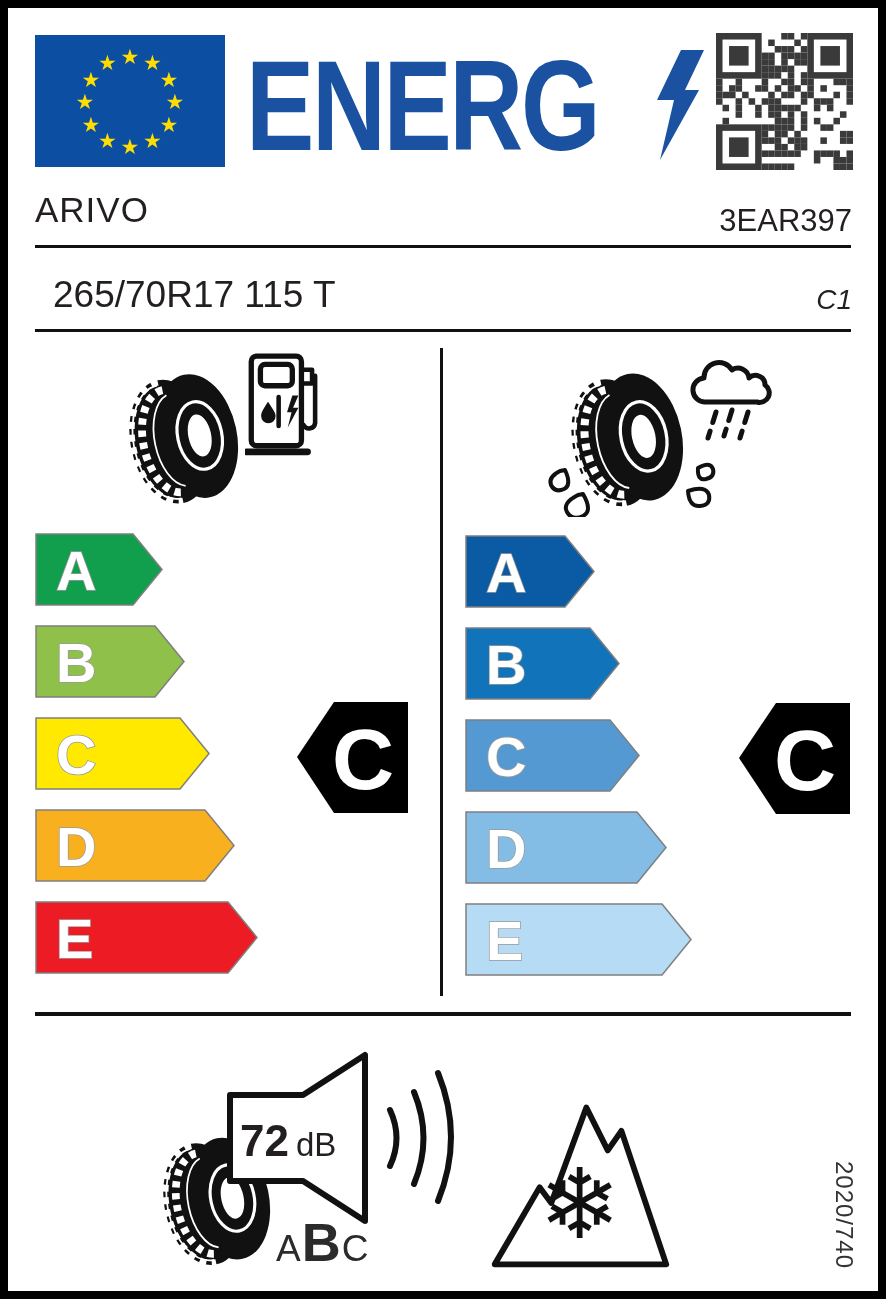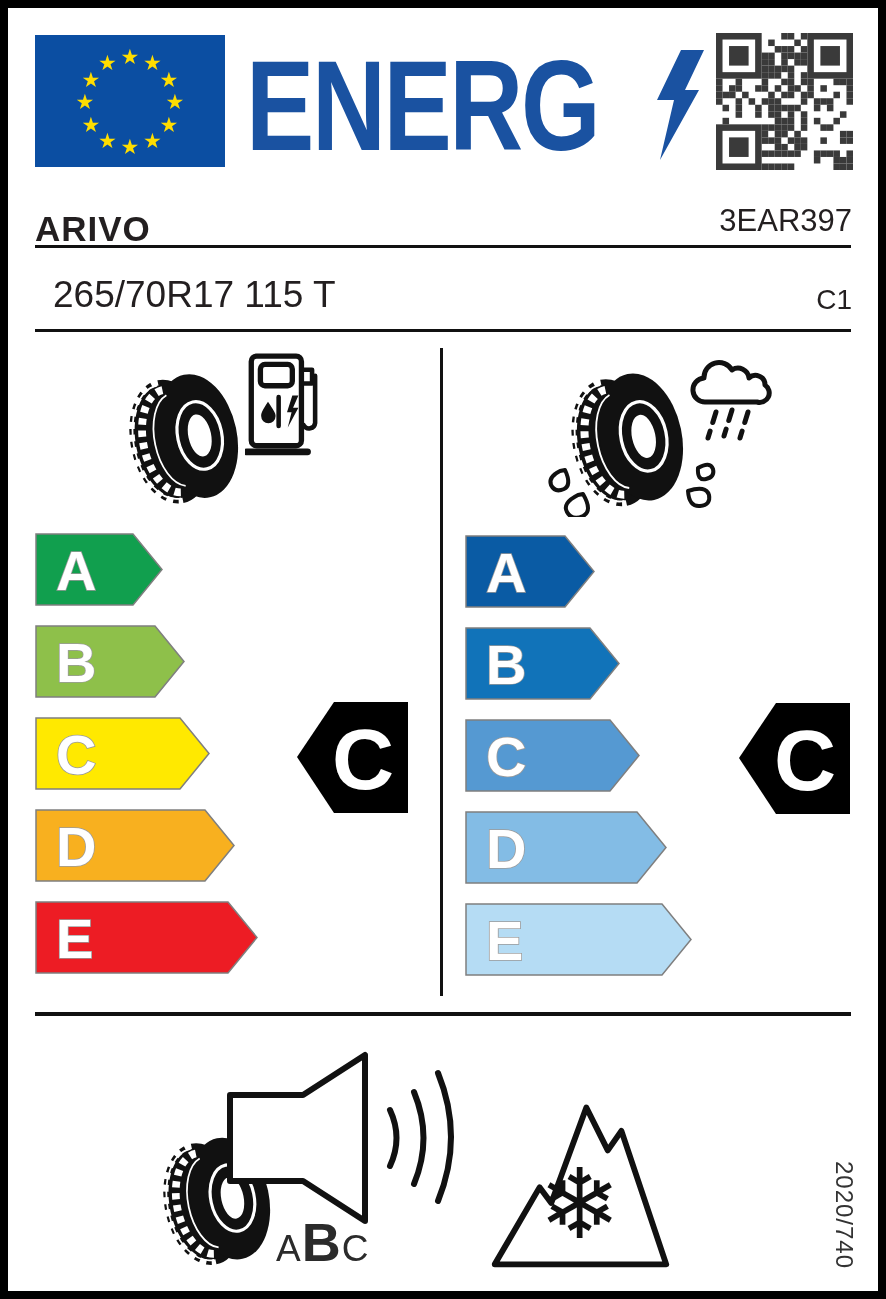--- a/index.html
+++ b/index.html
@@ -5,25 +5,25 @@
   html,body{margin:0;padding:0;background:#fff;font-family:"Liberation Sans",sans-serif;}
   .label{position:relative;width:886px;height:1299px;background:#fff;border:8px solid #000;box-sizing:border-box;overflow:hidden;}
   .abs{position:absolute;}
   
   .flag{left:27px;top:27px;width:190px;height:132px;background:#0B4EA2;}
   .flag span{position:absolute;color:#FFDD00;font-size:21px;line-height:1;transform:translate(-50%,-50%);}
   .energ{left:238px;top:34px;font-size:128px;line-height:1;font-weight:bold;color:#1A52A1;letter-spacing:-3px;transform:scaleX(.80);transform-origin:left top;white-space:nowrap;}
   .bolt{left:646px;top:42px;}
   .qr{left:708px;top:25px;}
   
-  .brand{left:27px;top:201px;font-size:35px;font-weight:bold;color:#231f20;letter-spacing:1px;}
+  .brand{left:27px;top:182px;font-size:35px;font-weight:normal;color:#231f20;letter-spacing:1px;}
   .labelid{right:26px;top:195px;font-size:31px;color:#231f20;margin-left:48px;}
   .rule{left:27px;background:#111;width:816px;height:3px;}
   .size{left:45px;top:266px;font-size:37px;color:#231f20;}
-  .tclass{right:26px;top:276px;font-size:28px;color:#231f20;}
+  .tclass{right:26px;top:276px;font-size:28px;color:#231f20;font-style:italic;}
   
   .divider{left:432px;top:340px;width:3px;height:648px;background:#111;}
   .scale{display:flex;flex-direction:column;gap:19px;}
   .scale-fuel{left:27px;top:525px;}
   .scale-wet{left:457px;top:527px;}
   .grade-row svg{display:block;}
   .grade-letter{font-family:"Liberation Sans",sans-serif;}
   .rating-arrow{width:111px;height:111px;}
   .rating-fuel{left:289px;top:694px;}
   .rating-wet{left:731px;top:695px;}
@@ -365,20 +365,23 @@
 
   <svg class="abs" style="left:219px;top:1040px" width="244" height="180" viewBox="0 0 244 180" fill="#fff" stroke="#111" stroke-width="6" stroke-linejoin="round" stroke-linecap="round">
     <polygon points="3,47 76,47 138,7 138,173 76,133 3,133"></polygon>
     <g fill="none">
       <path d="M163,62 q13,28 0,56"></path>
       <path d="M187,44 q19,46 0,92"></path>
       <path d="M211,25 q26,64 0,128"></path>
     </g>
   </svg>
 
+  <div class="abs noise-db">
+    <span class="v">72</span><span class="u">dB</span>
+  </div>
 
   <div class="abs noise-classes">
     <span class="nc">A</span>
     <span class="nc active">B</span>
     <span class="nc">C</span>
   </div>
 
   <svg class="abs" style="left:477px;top:1082px" width="190" height="184" viewBox="0 0 195 185">
     <path d="M10,177 L56,98 L68,114 L104,16 L126,60 L140,40 L186,177 Z" fill="#fff" stroke="#111" stroke-width="6" stroke-linejoin="round"></path>
     <text x="97" y="150" text-anchor="middle" font-size="100" fill="#111" font-family="DejaVu Sans, sans-serif">❄</text>

